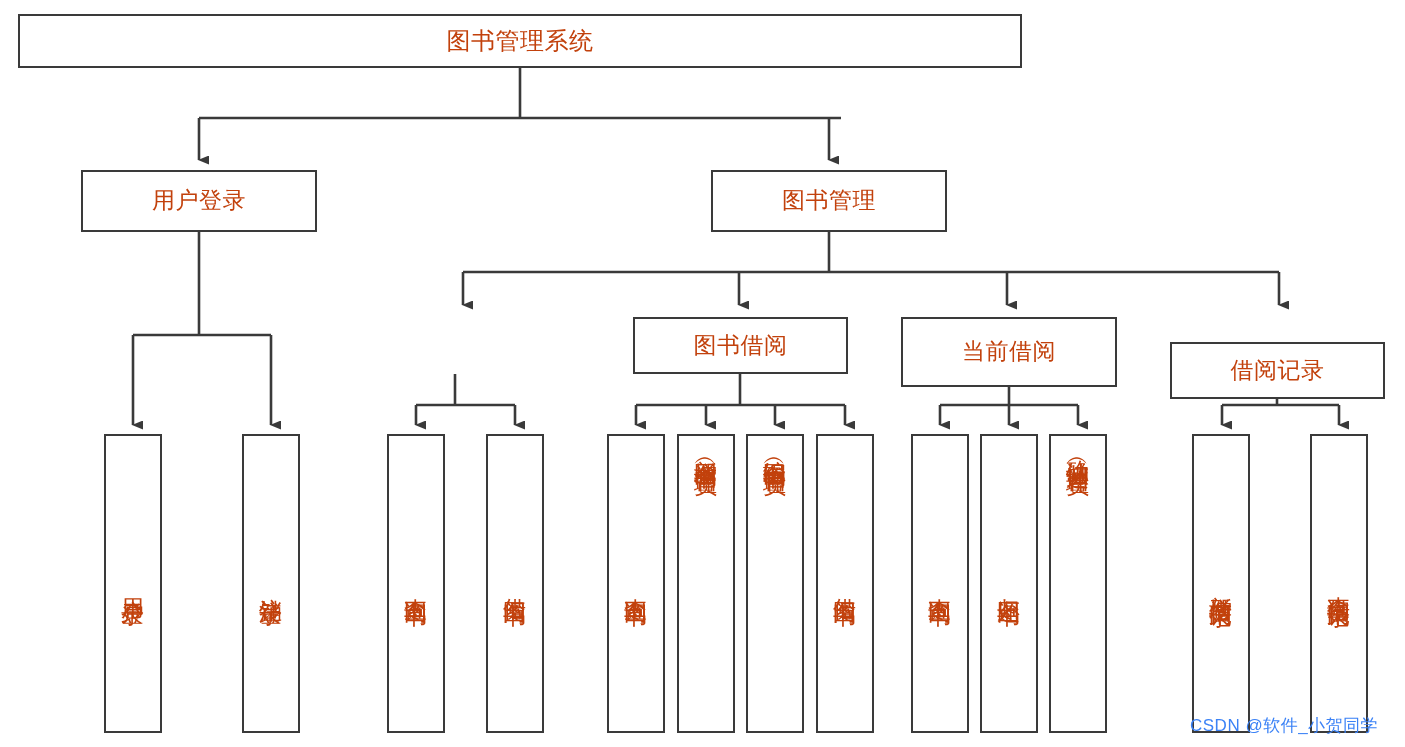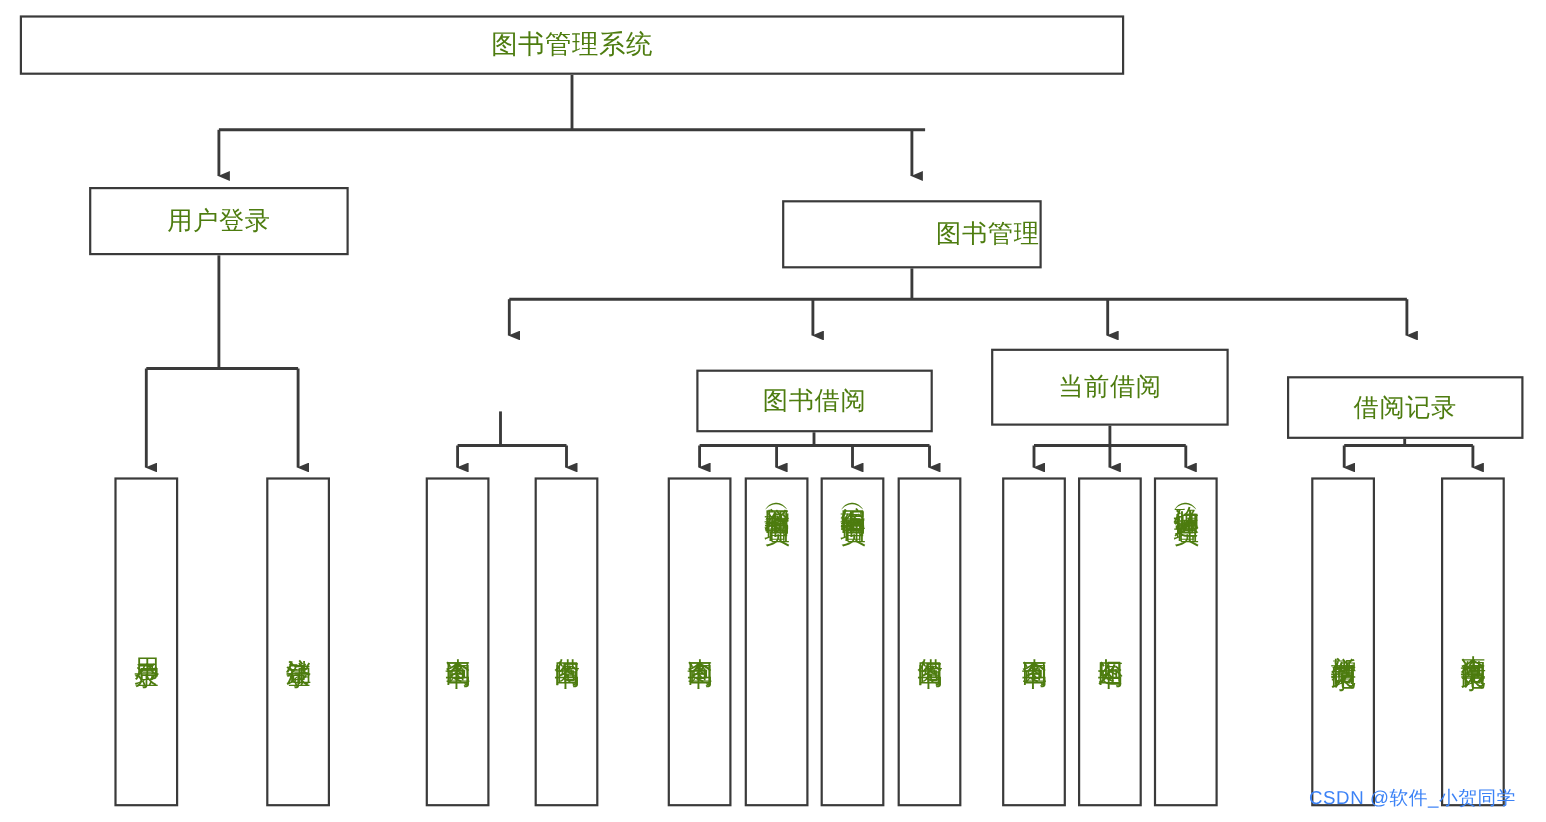--- a/index.html
+++ b/index.html
@@ -27,23 +27,22 @@
     pointer-events: none;
   }
   .node {
     position: absolute;
     box-sizing: border-box;
     background: #ffffff;
     border: 2px solid #3a3a3a;
     display: flex;
     align-items: center;
     justify-content: center;
-    color: #4d7c0f;
+    color: #c2410c;
     z-index: 2;
-    font-family: Liberation Serif, serif;
   }
   .node-label {
     display: block;
     text-align: center;
     letter-spacing: 0.5px;
     white-space: nowrap;
   }
   
   .node.horiz .node-label {
     font-size: 23px;
@@ -137,25 +136,25 @@
     </g>
   </svg>
 
   <div class="node horiz root" style="left:18px; top:14px; width:1004px; height:54px;">
     <span class="node-label">图书管理系统</span>
   </div>
 
   <div class="node horiz" style="left:81px; top:170px; width:236px; height:62px;">
     <span class="node-label">用户登录</span>
   </div>
-  <div class="node horiz" style="left:711px; top:182px; width:236px; height:62px;justify-content:flex-end;">
+  <div class="node horiz" style="left:711px; top:170px; width:236px; height:62px;">
     <span class="node-label">图书管理</span>
   </div>
 
-  <div class="node horiz" style="left:633px; top:336px; width:215px; height:57px;">
+  <div class="node horiz" style="left:633px; top:317px; width:215px; height:57px;">
     <span class="node-label">图书借阅</span>
   </div>
   <div class="node horiz" style="left:901px; top:317px; width:216px; height:70px;">
     <span class="node-label">当前借阅</span>
   </div>
   <div class="node horiz" style="left:1170px; top:317px; width:215px; height:57px;margin-top:25px;">
     <span class="node-label">借阅记录</span>
   </div>
 
   <div class="node vert centered" style="left:104px; top:434px; width:58px; height:299px;">

